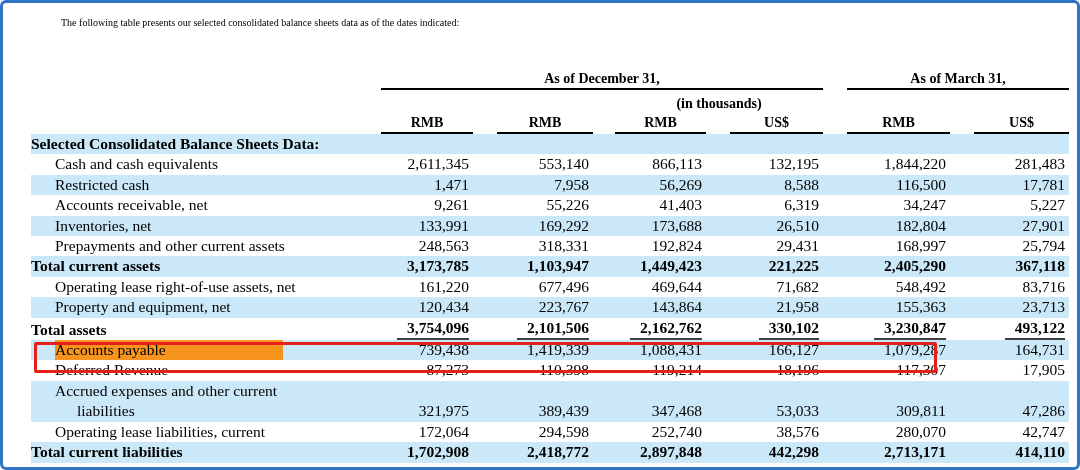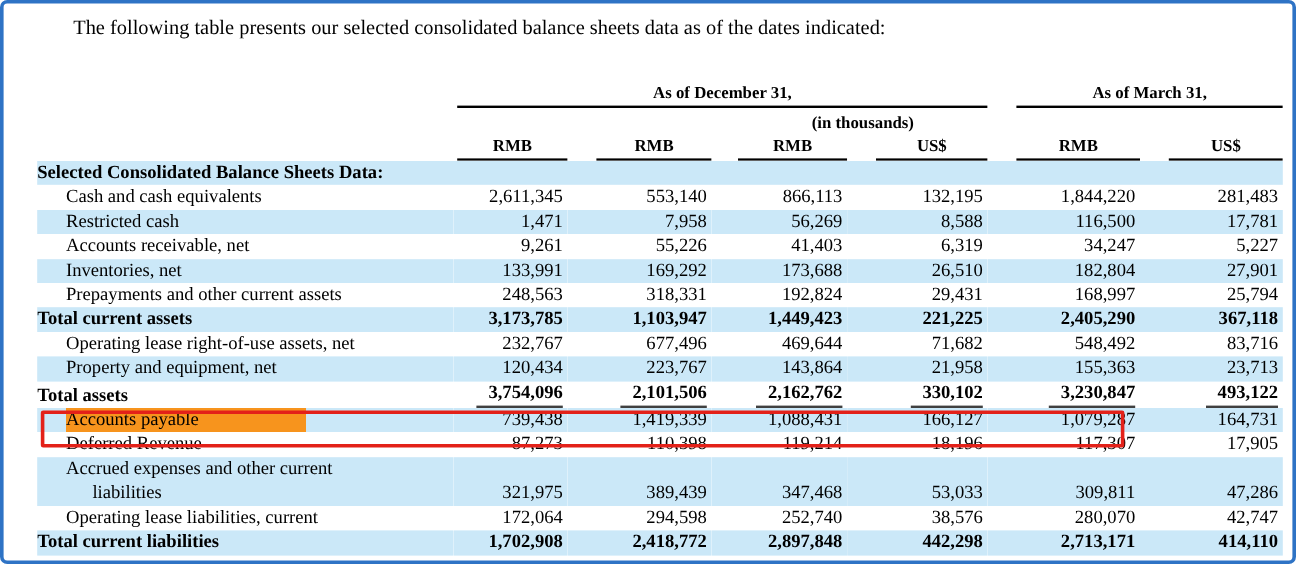--- a/index.html
+++ b/index.html
@@ -1,39 +1,39 @@
 <!DOCTYPE html>
 <html style="--shade: #cbe8f8; --frame: #2e73c5; --red: #e32119; --hl: #f7941d;"><head>
 <meta charset="utf-8">
 <style>
   html,body{margin:0;padding:0;background:#fff;}
   body{width:1080px;height:470px;position:relative;overflow:hidden;
        font-family:"Liberation Serif", serif;color:#000;}
   .frame{position:absolute;inset:0;border:3px solid var(--frame,#2e73c5);
          border-radius:6px;background:#fff;overflow:hidden;}
-  .intro{margin:10px 14px 0 30px;text-indent:28px;font-size:17px;line-height:20px;}
+  .intro{margin:10px 14px 0 30px;text-indent:28px;font-size:10px;line-height:20px;}
   table{border-collapse:collapse;table-layout:fixed;width:1038px;margin:36px 0 0 28px;}
   td{overflow:hidden;}
   thead td{vertical-align:bottom;height:21px;padding:0;}
   .u{border-bottom:2px solid #000;text-align:center;font-weight:bold;
      font-size:14px;line-height:17px;padding-bottom:1px;margin-left:3px;}
   .gap{margin-left:24px;}
   .gap22{margin-left:22px;}
   .units{font-weight:bold;font-size:14px;text-align:center;
          padding:2px 0 1px 22px;height:20px;vertical-align:bottom;}
   tbody td{height:20.4px;line-height:20.4px;vertical-align:bottom;
            padding:0 4px 0 0;font-size:15.5px;}
   tbody td.lbl{padding:0;}
   tbody tr.item td.lbl{padding-left:24px;}
   td.num{text-align:right;white-space:nowrap;}
   tr.shade td{background:var(--shade,#cbe8f8);}
   tr.total td,tr.section td{font-weight:bold;}
   .line2{padding-left:22px;}
   .uv{display:inline-block;border-bottom:2px solid #404040;padding-left:10px;}
-  .hl{display:inline-block;width:200px;background:var(--hl,#f7941d);}
+  .hl{display:inline-block;width:228px;background:var(--hl,#f7941d);}
   .redbox{position:absolute;border:3px solid var(--red,#e32119);
           border-radius:2px;background:transparent;}
 </style>
 </head>
 <body>
 
 <div class="frame">
 
   <p class="intro">The following table presents our selected consolidated balance sheets data as of the dates indicated:</p>
 
@@ -139,21 +139,21 @@
           <td class="lbl">Total current assets</td>
           <td class="num">3,173,785</td>
           <td class="num">1,103,947</td>
           <td class="num">1,449,423</td>
           <td class="num">221,225</td>
           <td class="num">2,405,290</td>
           <td class="num">367,118</td>
         </tr>
         <tr class="item">
           <td class="lbl">Operating lease right-of-use assets, net</td>
-          <td class="num">232,767</td>
+          <td class="num">161,220</td>
           <td class="num">677,496</td>
           <td class="num">469,644</td>
           <td class="num">71,682</td>
           <td class="num">548,492</td>
           <td class="num">83,716</td>
         </tr>
         <tr class="shade item">
           <td class="lbl">Property and equipment, net</td>
           <td class="num">120,434</td>
           <td class="num">223,767</td>

